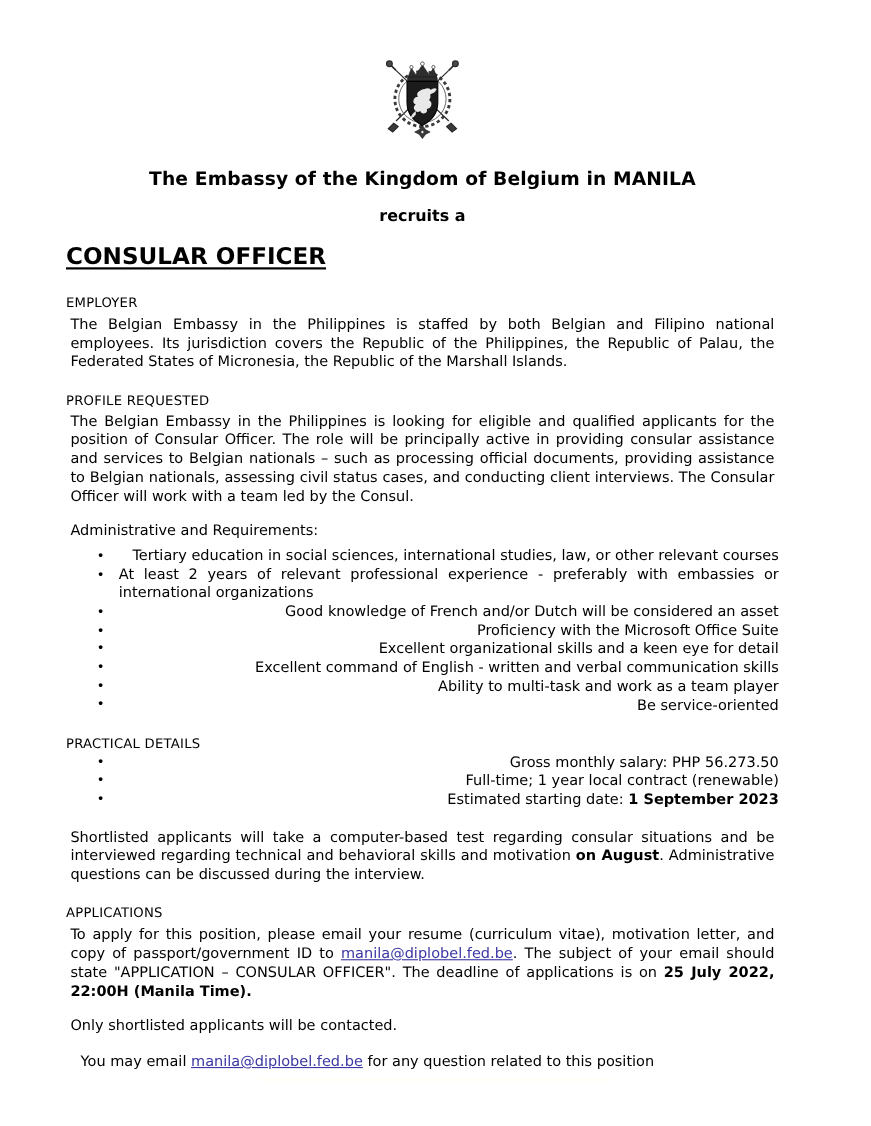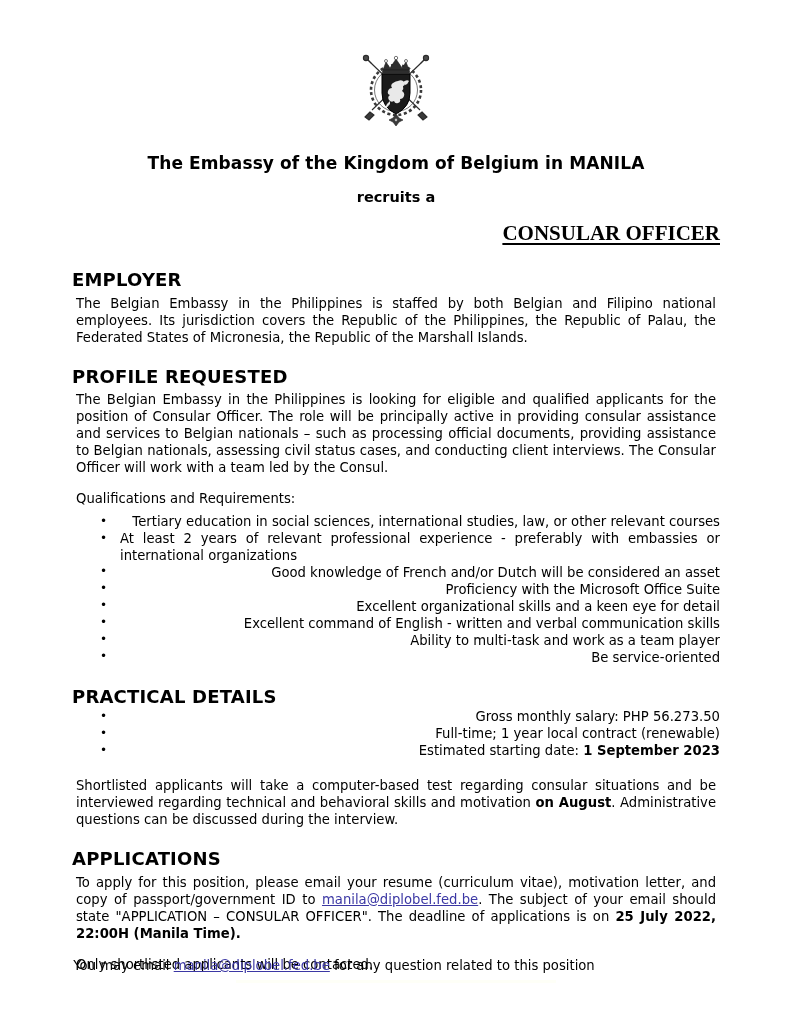--- a/index.html
+++ b/index.html
@@ -14,21 +14,21 @@
   #page {
     position: relative;
     width: 792px;
     height: 1024px;
     background: #ffffff;
     overflow: hidden;
     box-sizing: border-box;
   }
   .content {
     position: absolute;
-    left: 72px;
+    left: 60px;
     top: 0;
     width: 648px;
   }
 
   
   .crest-wrap {
     width: 100%;
     text-align: center;
     padding-top: 48px;
   }
@@ -49,37 +49,36 @@
     line-height: 1.2;
   }
   .title-2 {
     text-align: center;
     font-size: 14.5px;
     font-weight: bold;
     margin: 16px 0 0 0;
     line-height: 1.2;
   }
   .title-3 {
-    text-align: right;
+    text-align: left;
     font-size: 21px;
     font-weight: bold;
     text-decoration: underline;
     text-underline-offset: 3px;
     margin: 14px 0 0 0;
     line-height: 1.2;
-    font-family: Liberation Serif, serif;
   }
 
   
   .section {
     margin-top: 18px;
   }
   .section-heading {
-    font-size: 18px;
-    font-weight: bold;
+    font-size: 12px;
+    font-weight: normal;
     letter-spacing: 0.2px;
     margin: 0 0 1px 0;
     line-height: 1.32;
   }
   .para {
     font-size: 13.2px;
     line-height: 1.285;
     margin: 4px;
     text-align: justify;
   }
@@ -203,21 +202,21 @@
     <div class="title-3">CONSULAR OFFICER</div>
 
     <div class="section" style="margin-top:22px;">
       <div class="section-heading">EMPLOYER</div>
       <p class="para">The Belgian Embassy in the Philippines is staffed by both Belgian and Filipino national employees. Its jurisdiction covers the Republic of the Philippines, the Republic of Palau, the Federated States of Micronesia, the Republic of the Marshall Islands.</p>
     </div>
 
     <div class="section">
       <div class="section-heading">PROFILE REQUESTED</div>
       <p class="para">The Belgian Embassy in the Philippines is looking for eligible and qualified applicants for the position of Consular Officer. The role will be principally active in providing consular assistance and services to Belgian nationals – such as processing official documents, providing assistance to Belgian nationals, assessing civil status cases, and conducting client interviews. The Consular Officer will work with a team led by the Consul.</p>
-      <p class="para left spacer-para">Qualifications and Requirements:</p>
+      <p class="para left spacer-para">Administrative and Requirements:</p>
       <ul class="bullets">
         <li class="left">Tertiary education in social sciences, international studies, law, or other relevant courses</li>
         <li>At least 2 years of relevant professional experience - preferably with embassies or international organizations</li>
         <li class="left">Good knowledge of French and/or Dutch will be considered an asset</li>
         <li class="left">Proficiency with the Microsoft Office Suite</li>
         <li class="left">Excellent organizational skills and a keen eye for detail</li>
         <li class="left">Excellent command of English - written and verbal communication skills</li>
         <li class="left">Ability to multi-task and work as a team player</li>
         <li class="left">Be service-oriented</li>
       </ul>

